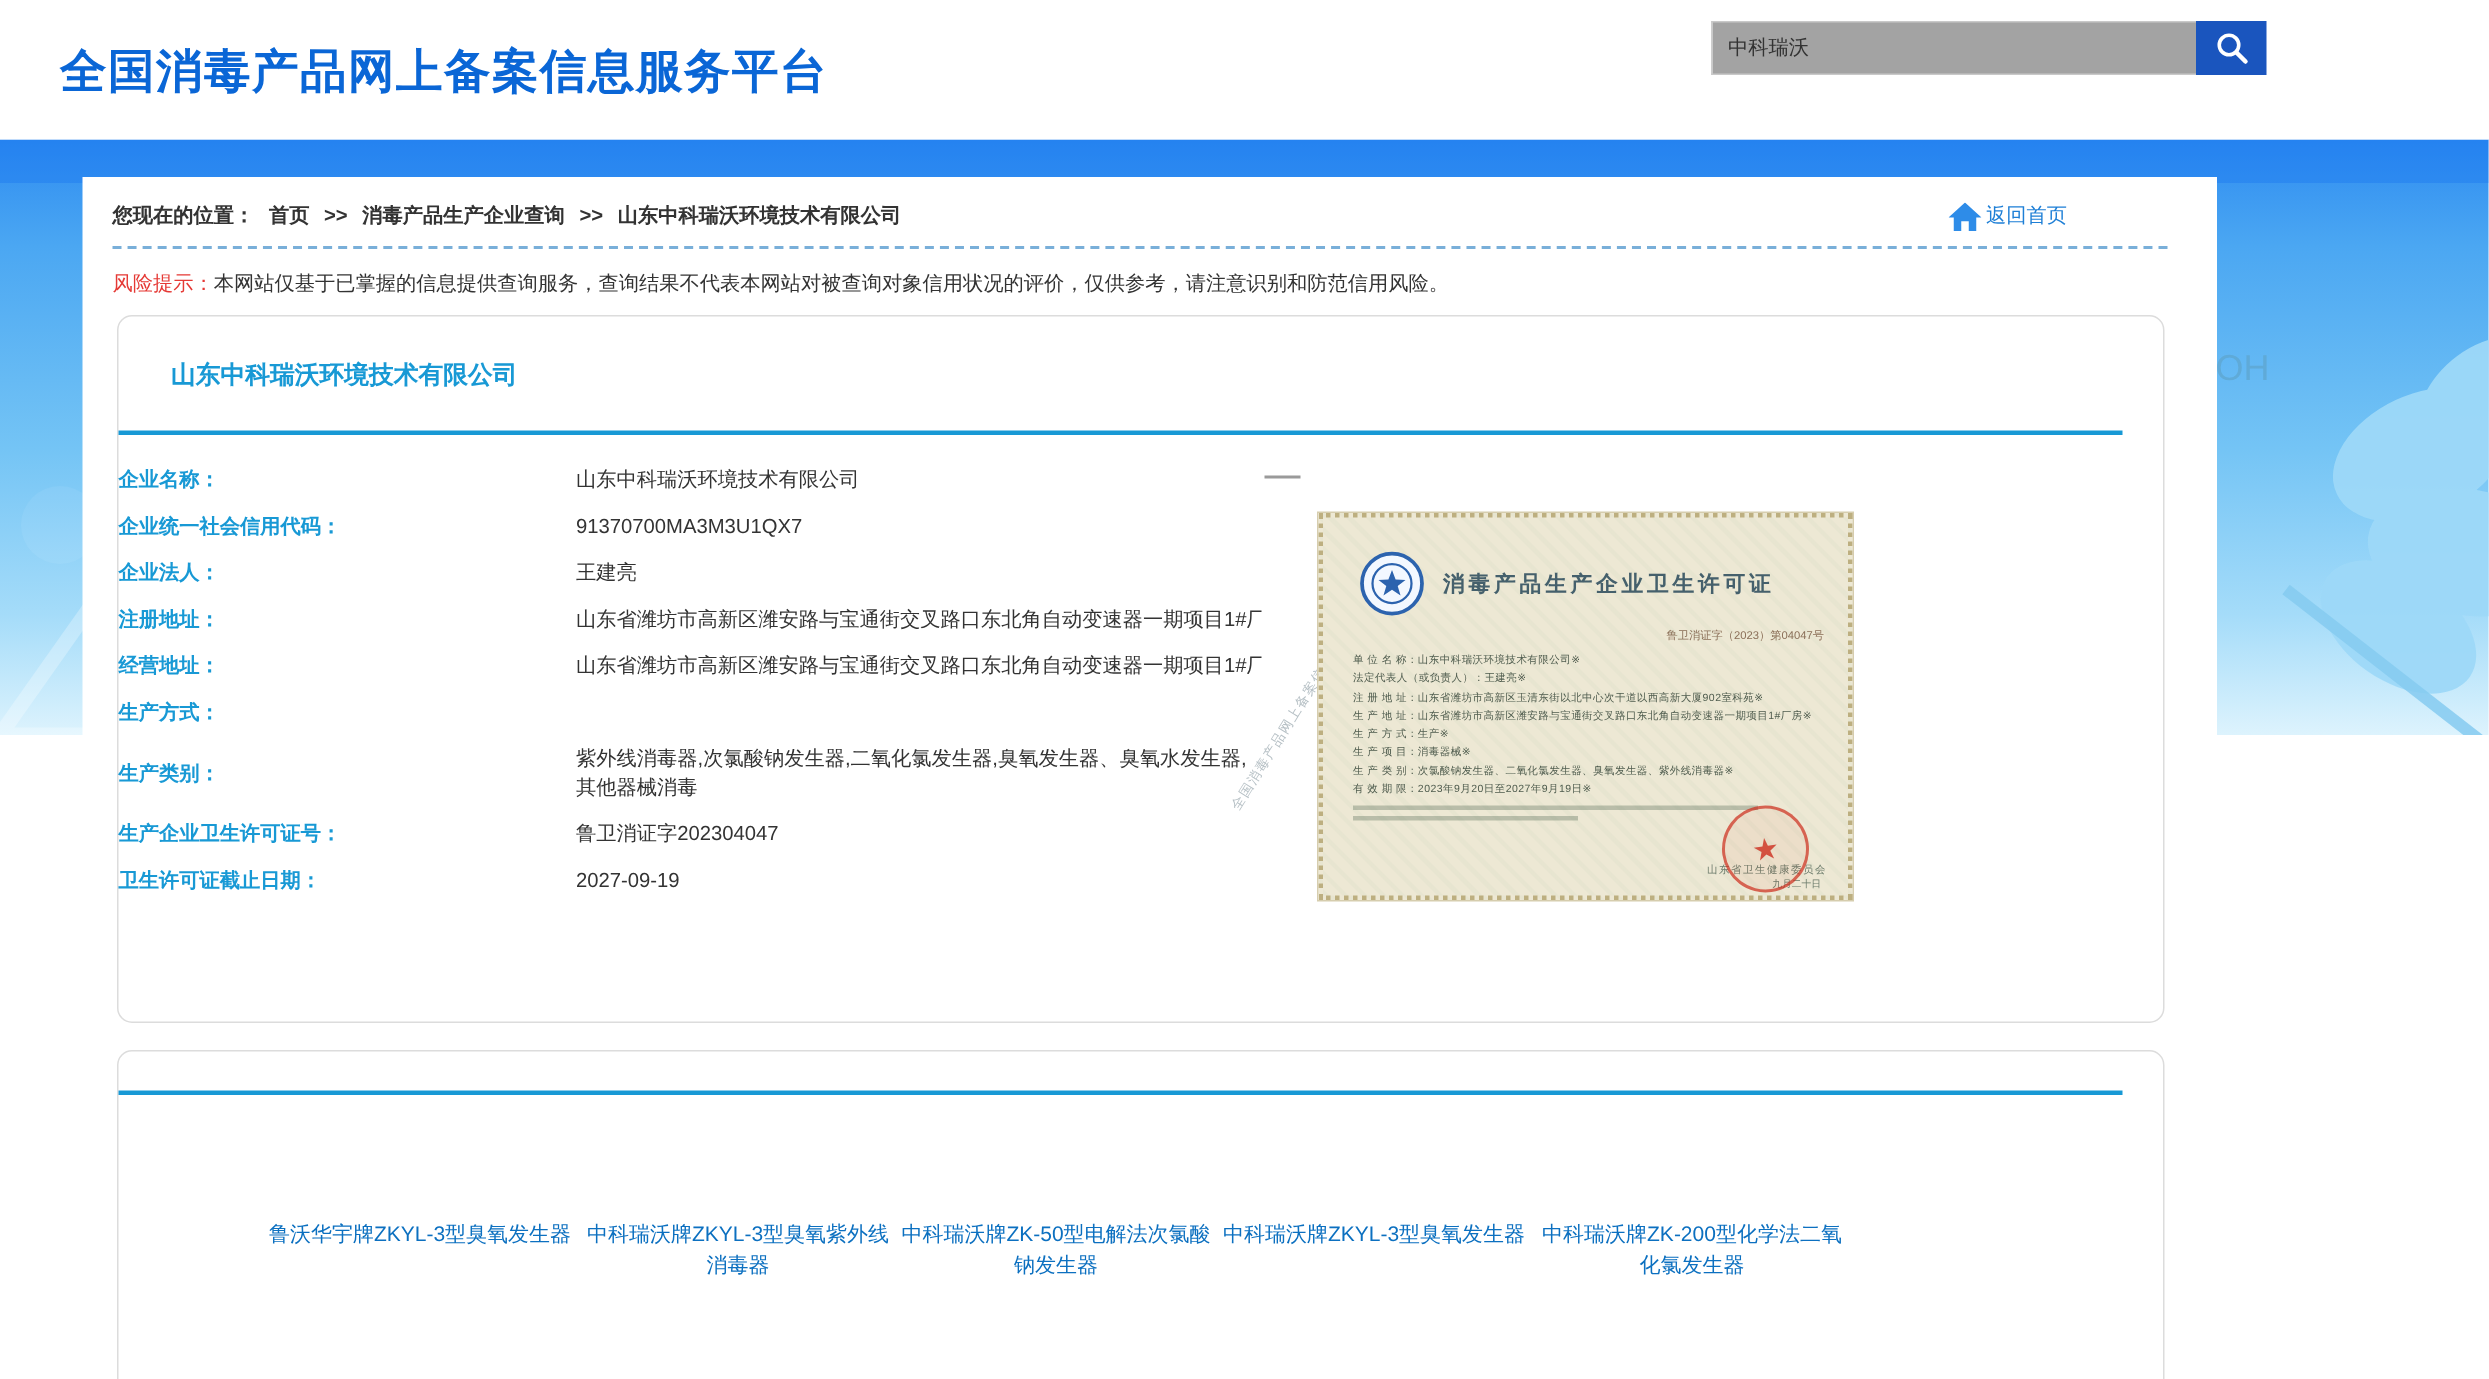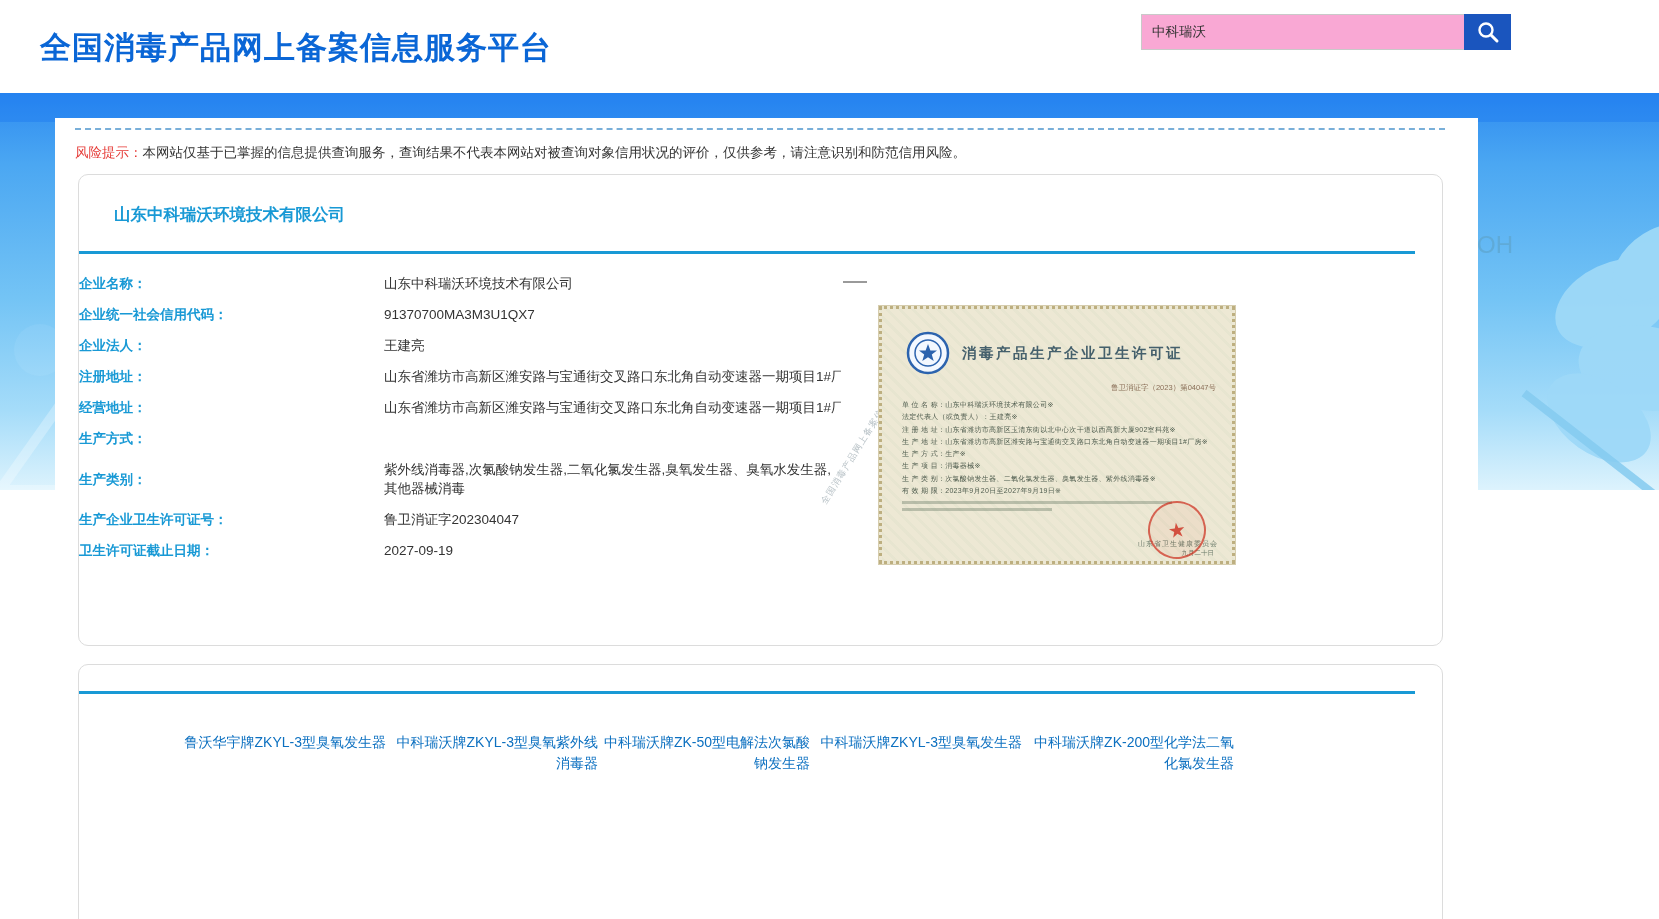--- a/index.html
+++ b/index.html
@@ -10,21 +10,21 @@
   .site-header { position:absolute; top:0; left:0; width:100%; height:93px; background:#fff; z-index:3; }
   .site-title { position:absolute; left:40px; top:27px; font-size:31px; font-weight:bold;
     color:#0A66D6; letter-spacing:1px; }
   .header-right { position:absolute; top:8px; right:148px; width:370px; }
   .nav-links { display:flex; justify-content:flex-end; align-items:center; gap:18px;
     font-size:13.5px; color:#1E7FD6; height:20px; }
   .nav-link { color:#1E7FD6; cursor:pointer; white-space:nowrap; }
   .caret { font-size:9px; color:#1E7FD6; margin-left:4px; }
   .search-row { display:flex; margin-top:6px; height:36px; }
   .search-input { flex:1; height:36px; border:1px solid #c9c9c9; border-right:none;
-    font-size:13.5px; padding:0 10px; color:#333; outline:none; background:#f9a8d4; }
+    font-size:13.5px; padding:0 10px; color:#333; outline:none; background:#a3a3a3; }
   .search-btn { width:47px; height:36px; background:#1A55BE; border:none; cursor:pointer;
     display:flex; align-items:center; justify-content:center; }
 
   
   .hero-band { position:absolute; top:93px; left:0; width:100%; height:397px; z-index:0;
     background:linear-gradient(180deg,#2E8CF1 0%,#4BA7F2 18%,#74C4F5 52%,#A5DCF9 80%,#DDF3FD 100%); }
   .band-strip { position:absolute; top:0; left:0; width:100%; height:29px; background:rgba(18,110,238,0.30); }
   .decor-right { position:absolute; right:0; top:60px; }
   .decor-left { position:absolute; left:0; bottom:0; opacity:.5; }
 
@@ -73,22 +73,22 @@
   .cert-date { position:absolute; right:18px; bottom:3px; font-size:6.5px; color:#6A7A6A; }
   .seal { position:absolute; right:26px; bottom:2px; width:58px; height:58px; border-radius:50%;
     border:2px solid rgba(205,45,30,.7); display:flex; align-items:center; justify-content:center;
     color:rgba(205,45,30,.8); font-size:20px; transform:rotate(-8deg); background:rgba(220,60,40,.06); }
   .wm { position:absolute; font-size:9px; color:rgba(110,130,140,.5); white-space:nowrap;
     transform:rotate(-58deg); letter-spacing:1px; }
   .wm1 { left:-55px; top:150px; } .wm2 { left:75px; top:170px; } .wm3 { left:205px; top:150px; }
 
   
   .products { display:flex; flex-wrap:wrap; margin:38px 0 0 95px; row-gap:18px; }
-  .product-link { width:212px; text-align:right; font-size:14px; line-height:21px;
-    color:#0C70C0; cursor:pointer; }
+  .product-link { width:212px; text-align:center; font-size:14px; line-height:21px;
+    color:#0C70C0; cursor:pointer;margin-top:44px; }
 </style>
 </head>
 <body>
 
 <div class="hero-band">
   <div class="band-strip"></div>
   <svg class="decor-left" width="220" height="180" viewBox="0 0 220 180">
     <path d="M0 180 L60 95 L150 95 L190 180 Z" fill="none" stroke="rgba(255,255,255,0.55)" stroke-width="10"></path>
     <circle cx="40" cy="40" r="26" fill="rgba(255,255,255,0.12)"></circle>
   </svg>
@@ -122,20 +122,36 @@
           <circle cx="10" cy="10" r="6.5" fill="none" stroke="#fff" stroke-width="2.4"></circle>
           <line x1="15" y1="15" x2="21" y2="21" stroke="#fff" stroke-width="3" stroke-linecap="round"></line>
         </svg>
       </button>
     </div>
   </div>
 </div>
 
 <div class="panel">
 
+  <div class="crumb-row">
+    <div class="crumb-left">
+      <span>您现在的位置：</span>
+      <span class="crumb-link">首页</span>
+      <span>&gt;&gt;</span>
+      <span class="crumb-link">消毒产品生产企业查询</span>
+      <span>&gt;&gt;</span>
+      <span>山东中科瑞沃环境技术有限公司</span>
+    </div>
+    <div class="back-home">
+      <svg width="22" height="19" viewBox="0 0 22 19">
+        <path d="M11 0 L22 10 L18.5 10 L18.5 19 L13.5 19 L13.5 12.5 L8.5 12.5 L8.5 19 L3.5 19 L3.5 10 L0 10 Z" fill="#2E8CE8"></path>
+      </svg>
+      <span>返回首页</span>
+    </div>
+  </div>
 
   <div class="dashed-sep"></div>
 
   <div class="risk-row">
     <span class="risk-label">风险提示：</span><span>本网站仅基于已掌握的信息提供查询服务，查询结果不代表本网站对被查询对象信用状况的评价，仅供参考，请注意识别和防范信用风险。</span>
   </div>
 
   <div class="card card-1">
     <div class="card-title">山东中科瑞沃环境技术有限公司</div>
     <div class="card-rule"></div>

